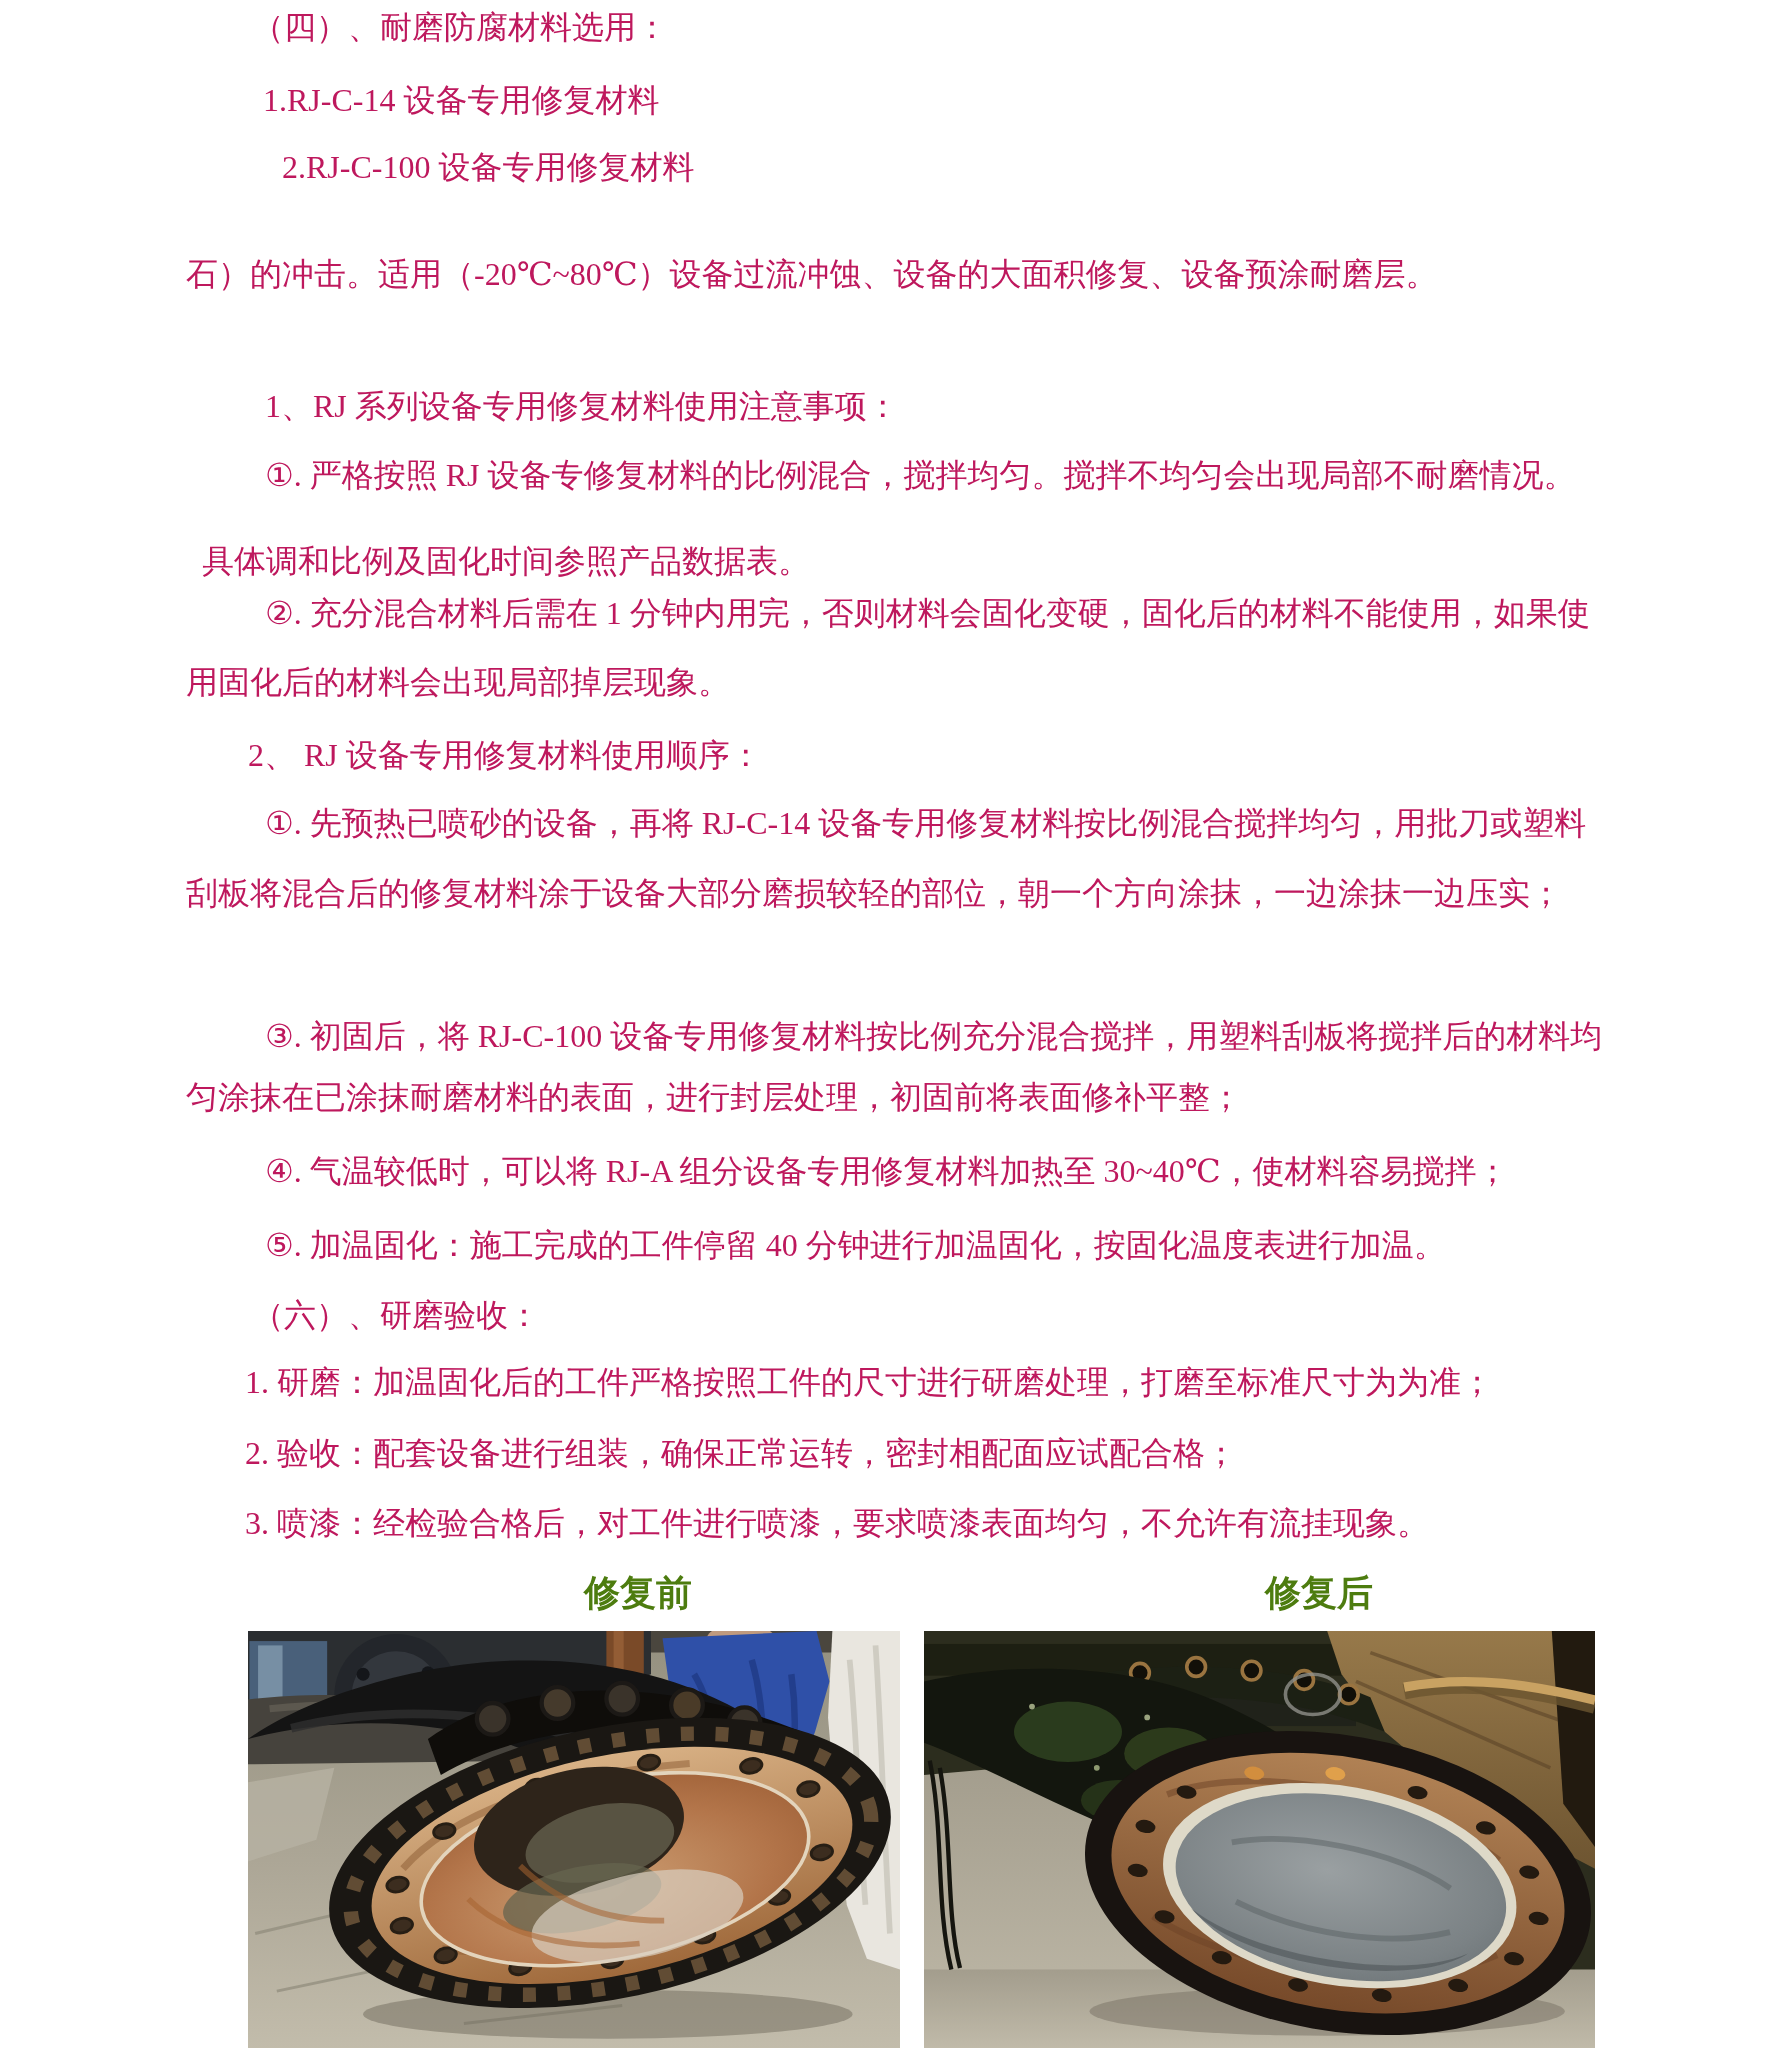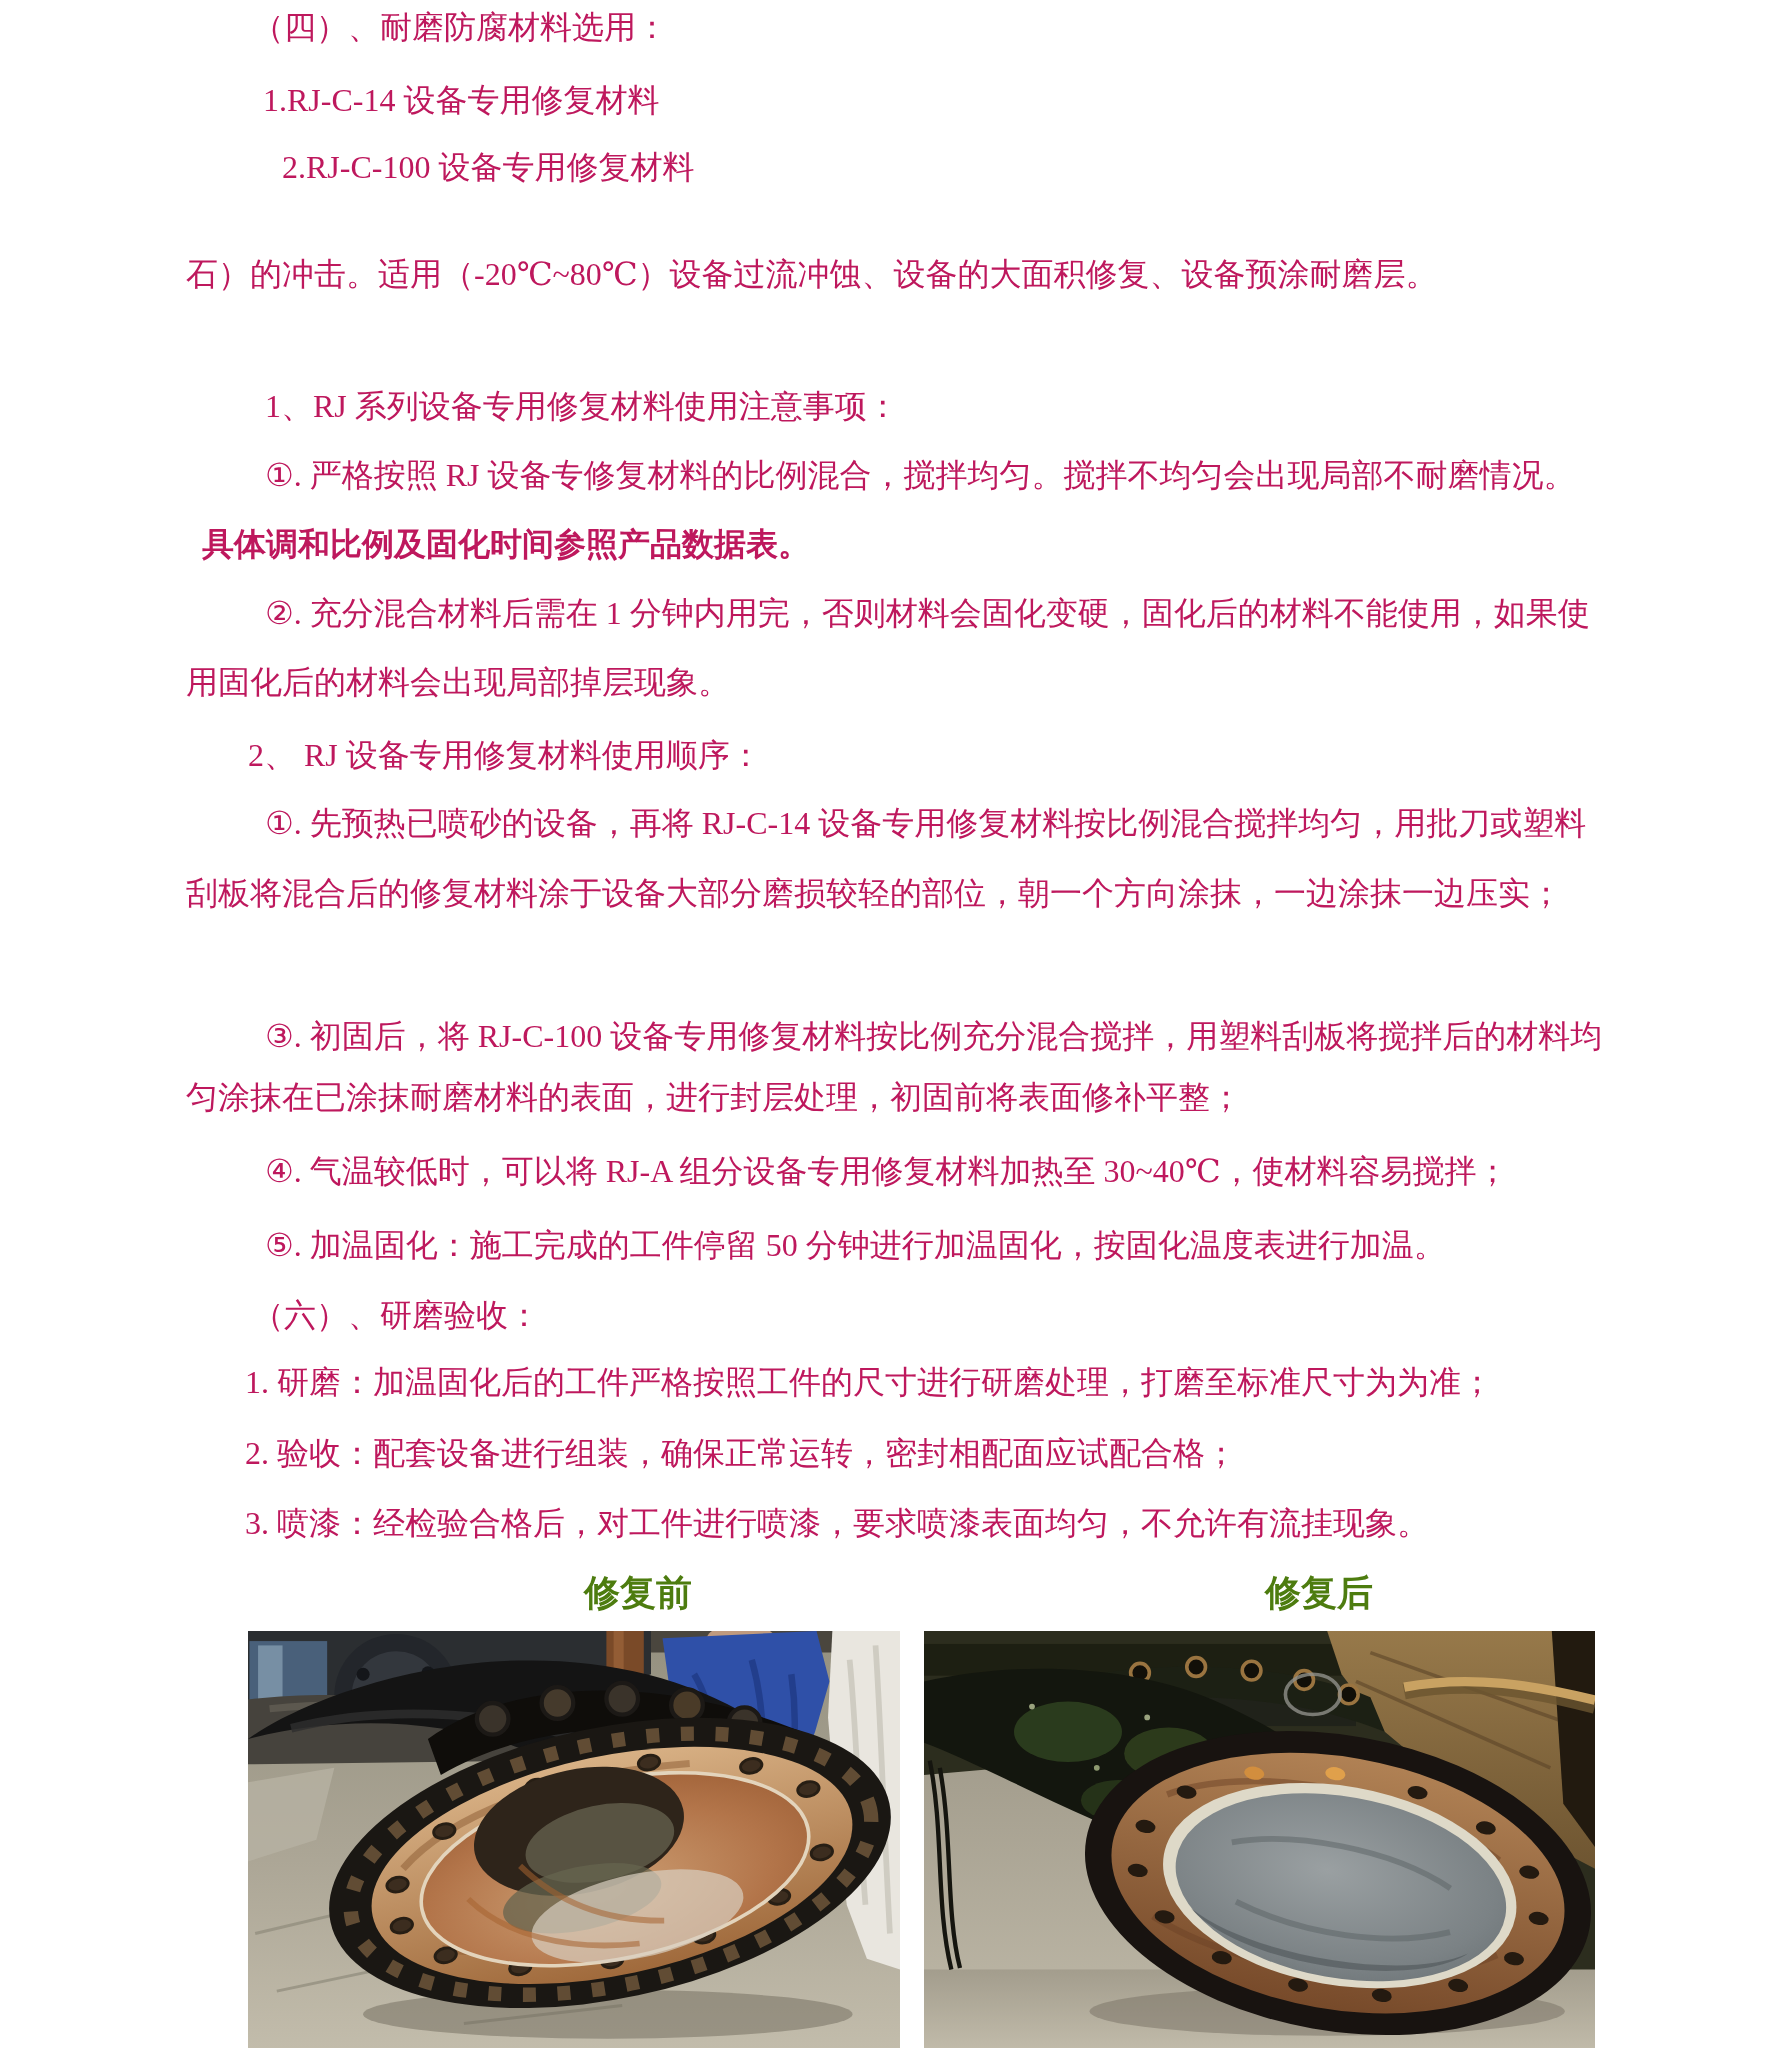--- a/index.html
+++ b/index.html
@@ -19,30 +19,30 @@
 <body>
 
 <div class="page">
 
   <div class="line" style="left:252px;top:5.8px;">（四）、耐磨防腐材料选用：</div>
   <div class="line" style="left:263px;top:79px;">1.RJ-C-14 设备专用修复材料</div>
   <div class="line" style="left:263px;top:146px;margin-left:19px;">2.RJ-C-100 设备专用修复材料</div>
   <div class="line" style="left:186px;top:253px;">石）的冲击。适用（-20℃~80℃）设备过流冲蚀、设备的大面积修复、设备预涂耐磨层。</div>
   <div class="line" style="left:265px;top:385px;">1、RJ 系列设备专用修复材料使用注意事项：</div>
   <div class="line" style="left:265px;top:454px;">①. 严格按照 RJ 设备专修复材料的比例混合，搅拌均匀。搅拌不均匀会出现局部不耐磨情况。</div>
-  <div class="line" style="left:202px;top:523px;font-weight:bold;">具体调和比例及固化时间参照产品数据表。</div>
+  <div class="line" style="left:202px;top:540px;">具体调和比例及固化时间参照产品数据表。</div>
   <div class="line" style="left:265px;top:592px;">②. 充分混合材料后需在 1 分钟内用完，否则材料会固化变硬，固化后的材料不能使用，如果使</div>
   <div class="line" style="left:186px;top:661px;">用固化后的材料会出现局部掉层现象。</div>
   <div class="line" style="left:248px;top:734px;">2、 RJ 设备专用修复材料使用顺序：</div>
   <div class="line" style="left:265px;top:802px;">①. 先预热已喷砂的设备，再将 RJ-C-14 设备专用修复材料按比例混合搅拌均匀，用批刀或塑料</div>
   <div class="line" style="left:186px;top:872px;">刮板将混合后的修复材料涂于设备大部分磨损较轻的部位，朝一个方向涂抹，一边涂抹一边压实；</div>
   <div class="line" style="left:265px;top:1015px;">③. 初固后，将 RJ-C-100 设备专用修复材料按比例充分混合搅拌，用塑料刮板将搅拌后的材料均</div>
   <div class="line" style="left:186px;top:1076px;">匀涂抹在已涂抹耐磨材料的表面，进行封层处理，初固前将表面修补平整；</div>
   <div class="line" style="left:265px;top:1150px;">④. 气温较低时，可以将 RJ-A 组分设备专用修复材料加热至 30~40℃，使材料容易搅拌；</div>
-  <div class="line" style="left:265px;top:1224px;">⑤. 加温固化：施工完成的工件停留 50 分钟进行加温固化，按固化温度表进行加温。</div>
+  <div class="line" style="left:265px;top:1224px;">⑤. 加温固化：施工完成的工件停留 40 分钟进行加温固化，按固化温度表进行加温。</div>
   <div class="line" style="left:252px;top:1294px;">（六）、研磨验收：</div>
   <div class="line" style="left:245px;top:1361px;">1. 研磨：加温固化后的工件严格按照工件的尺寸进行研磨处理，打磨至标准尺寸为为准；</div>
   <div class="line" style="left:245px;top:1432px;">2. 验收：配套设备进行组装，确保正常运转，密封相配面应试配合格；</div>
   <div class="line" style="left:245px;top:1502px;">3. 喷漆：经检验合格后，对工件进行喷漆，要求喷漆表面均匀，不允许有流挂现象。</div>
 
   <div class="caption" style="left:638px;top:1569px;">修复前</div>
   <div class="caption" style="left:1319px;top:1569px;">修复后</div>
 
   <div class="photo" id="photo-before">
     <svg viewBox="0 0 906 579" preserveAspectRatio="none">

